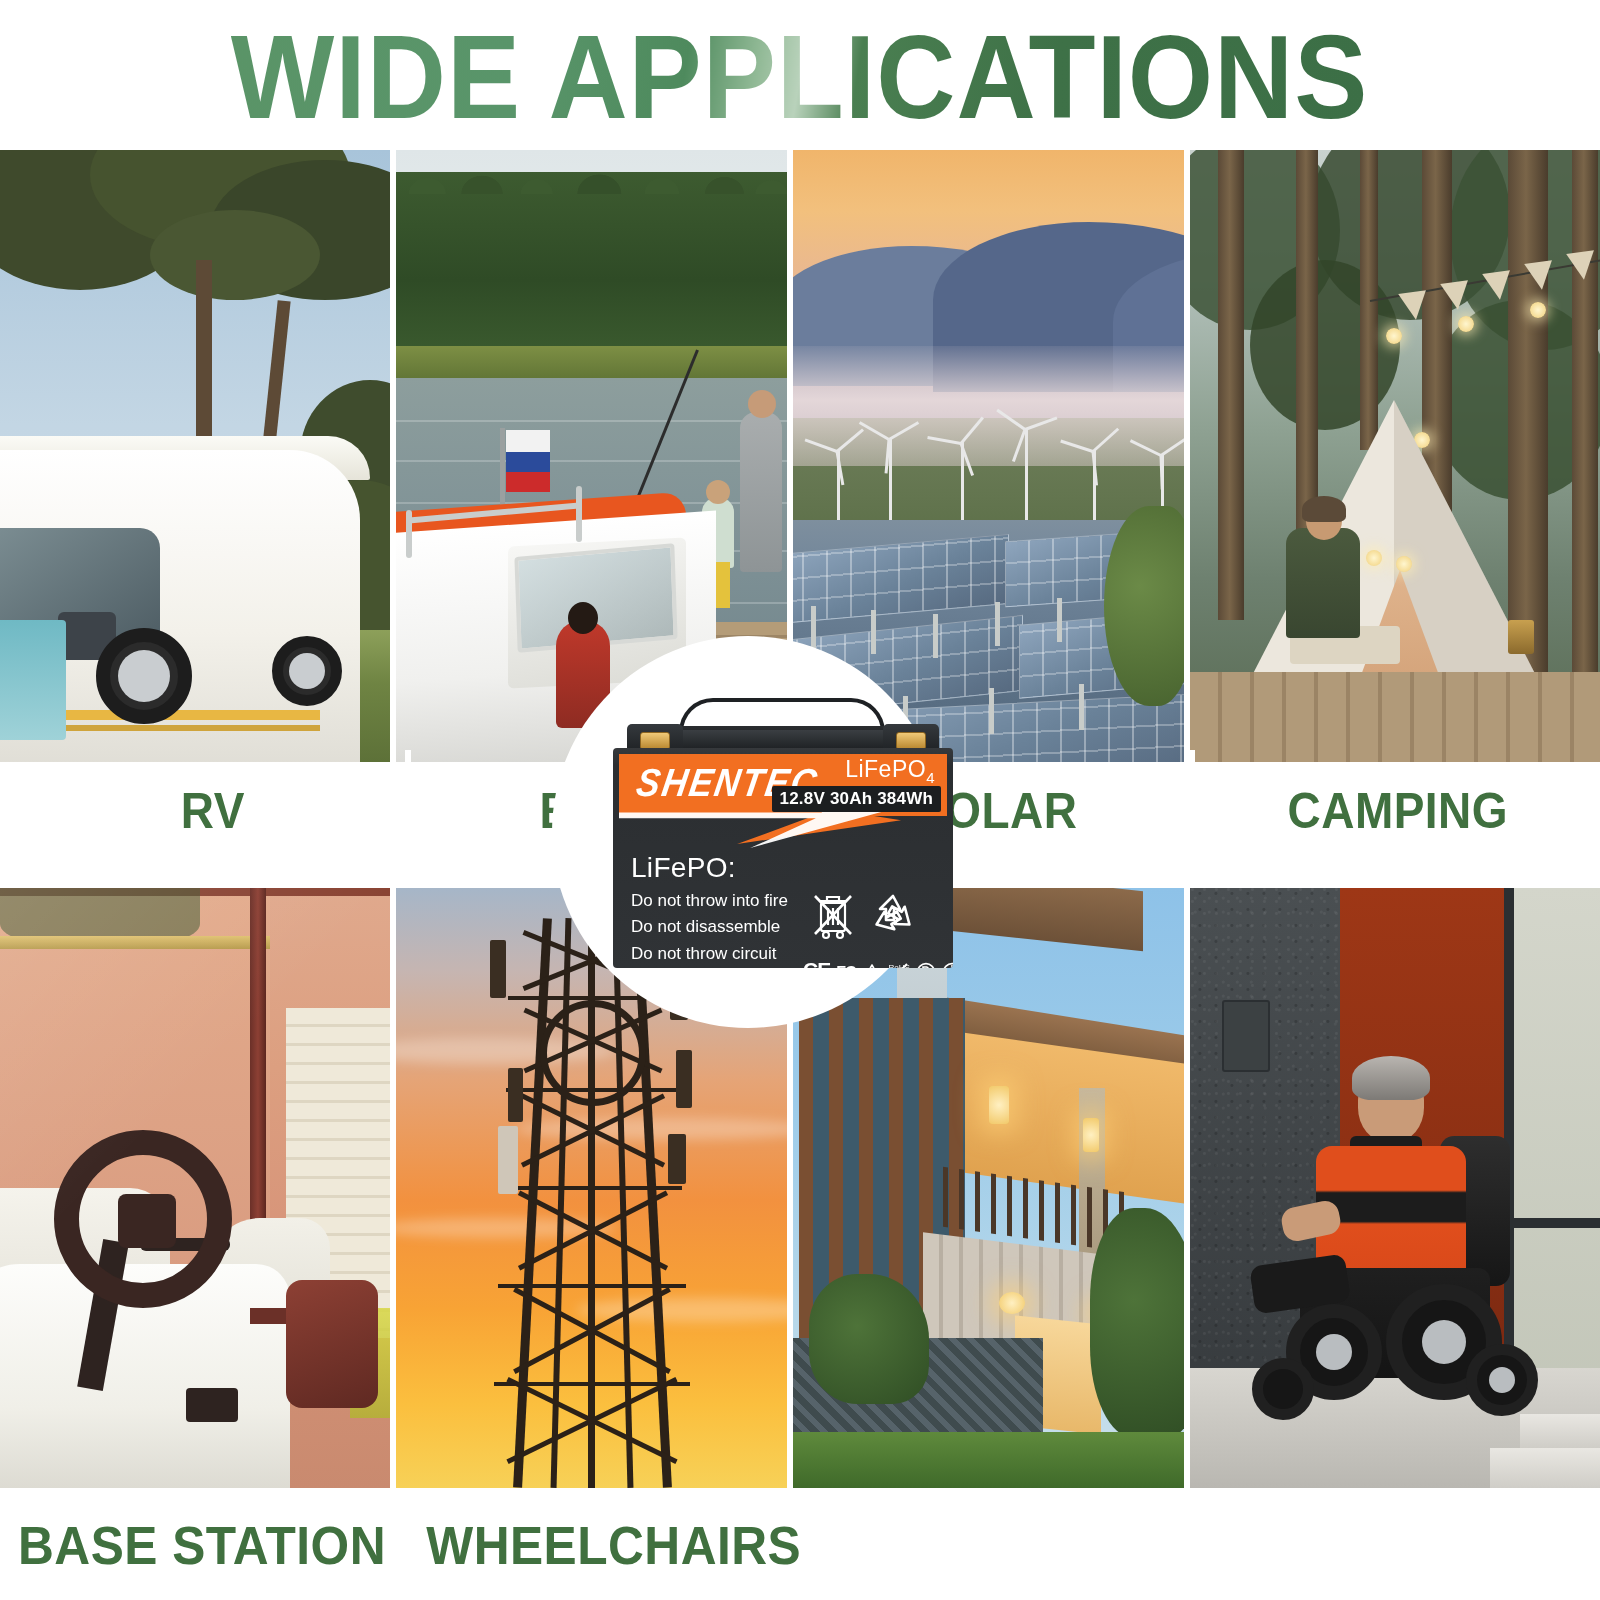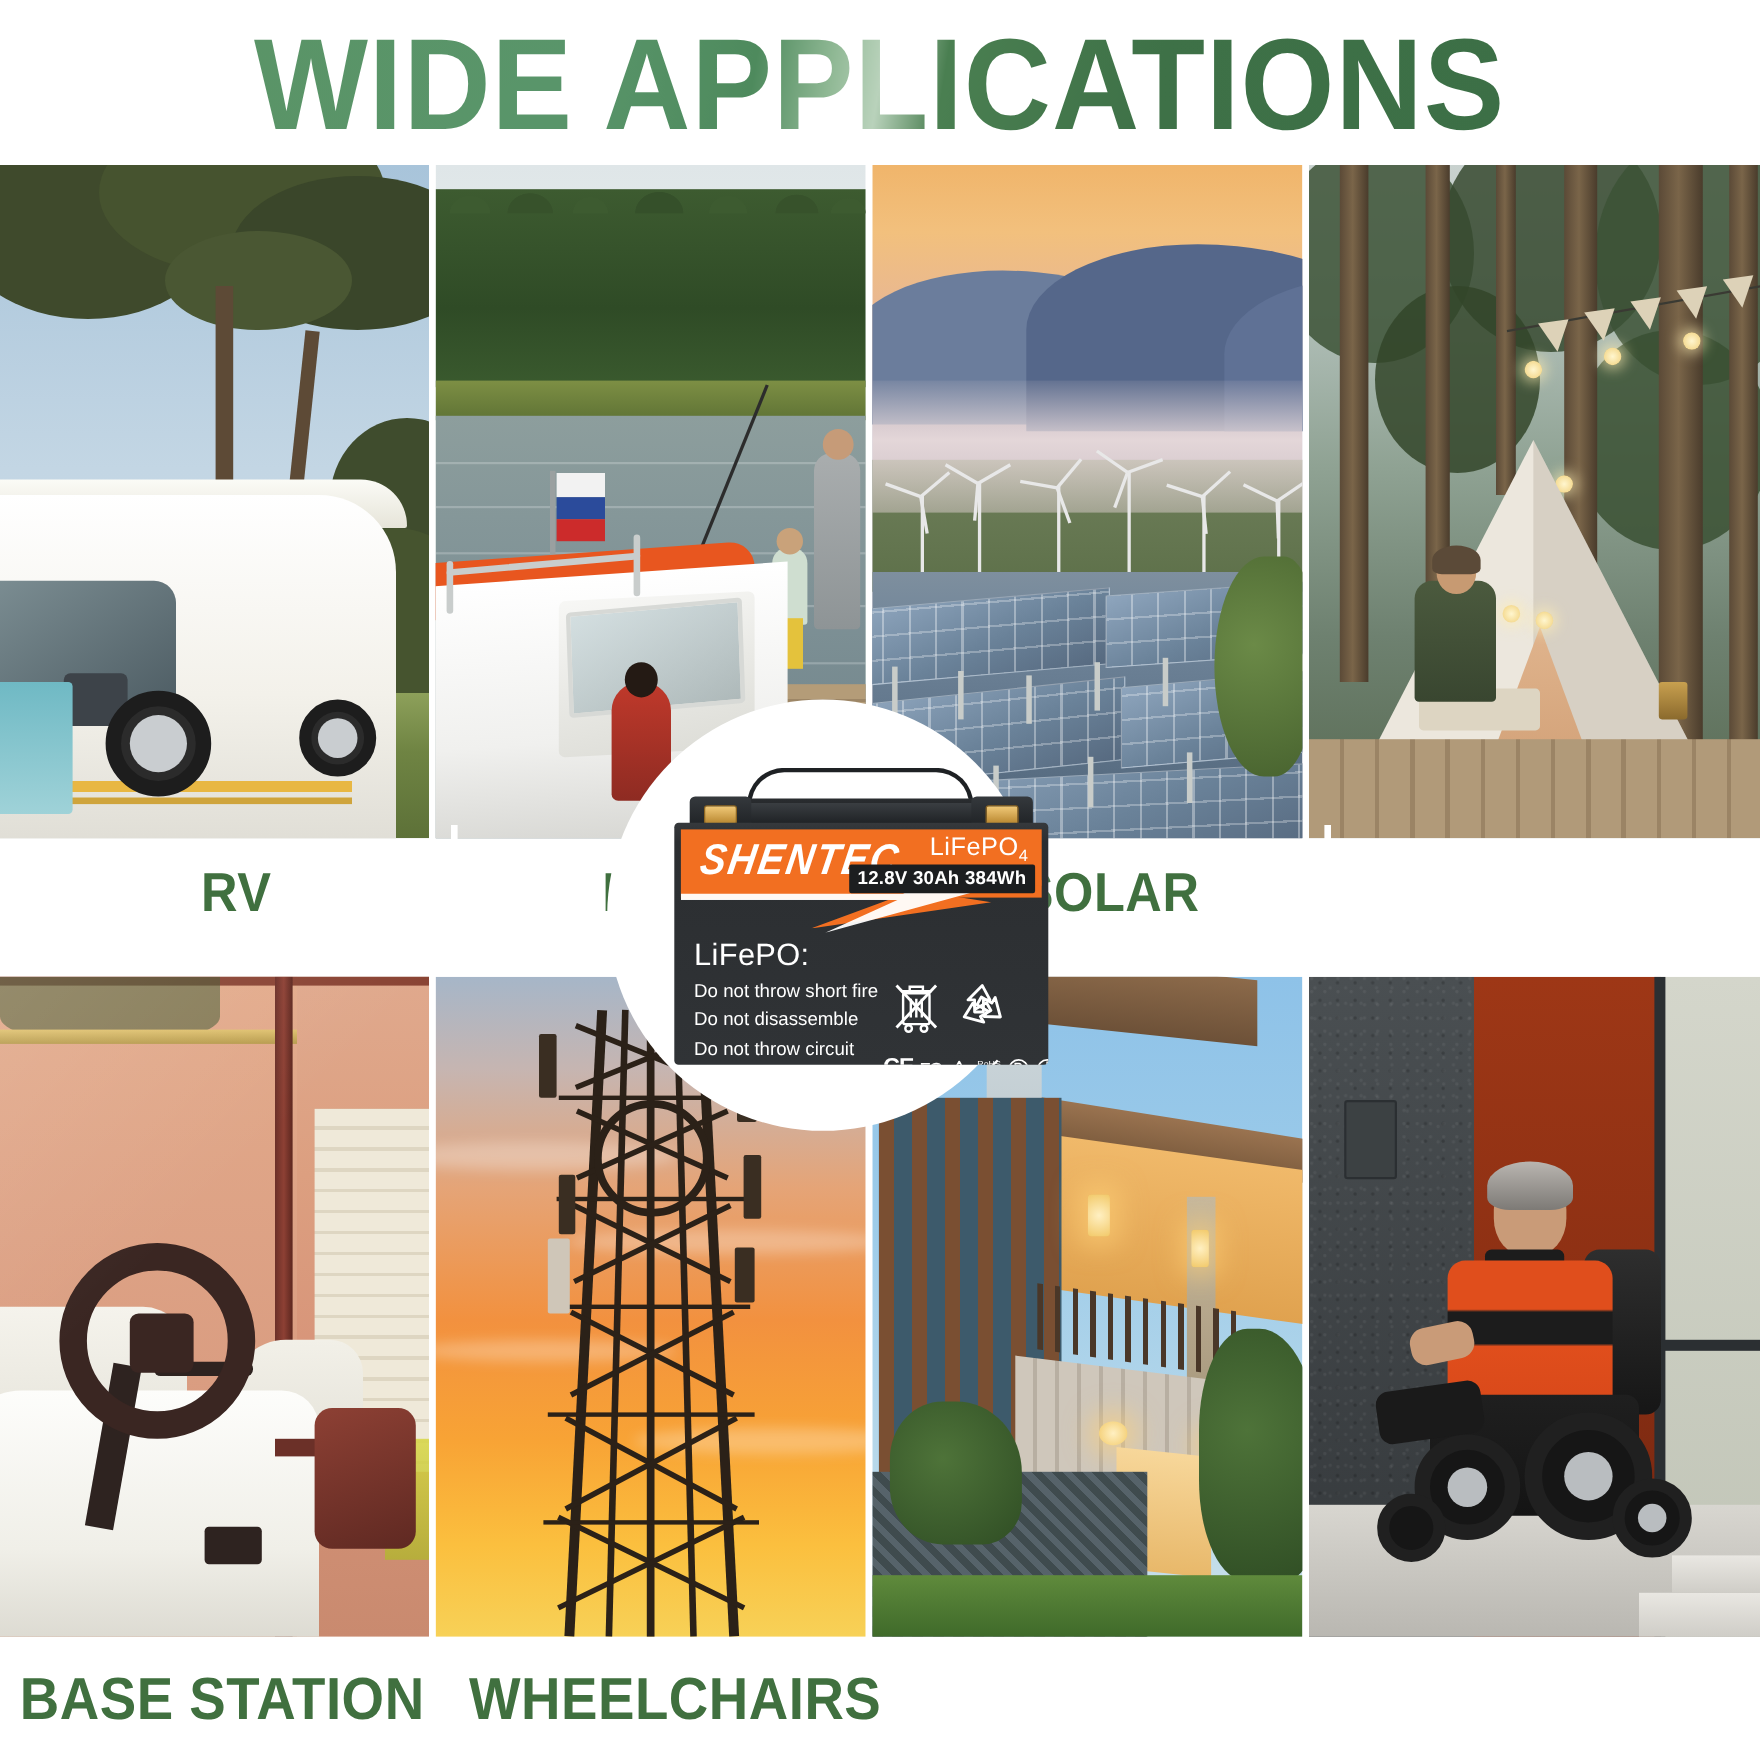--- a/index.html
+++ b/index.html
@@ -444,20 +444,23 @@
   </div>
   <div class="gap"></div>
   <div class="label-cell c2">
     <span class="lab">BOAT</span>
   </div>
   <div class="gap"></div>
   <div class="label-cell c3">
     <span class="lab faded">SOLAR</span>
   </div>
   <div class="gap"></div>
+  <div class="label-cell c4">
+    <span class="lab">CAMPING</span>
+  </div>
 </div>
 
 <div class="row row-bottom">
 
   <div class="cell c1">
     <div class="photo">
       <div class="gc-bg"></div>
       <div class="gc-wall"></div>
       <div class="gc-roofline"></div>
       <div class="gc-tree"></div>
@@ -616,21 +619,21 @@
 
     <div class="bat-chem">
       <span>LiFePO</span><sub>4</sub>
     </div>
 
     <div class="bat-spec">12.8V 30Ah 384Wh</div>
 
     <div class="bat-caution">LiFePO:</div>
 
     <div class="bat-list">
-      <div>Do not throw short fire</div>
+      <div>Do not throw into fire</div>
       <div>Do not disassemble</div>
       <div>Do not throw circuit</div>
     </div>
 
     <div class="bat-long">Do not  reverse connections from charger to battery</div>
 
     <div class="bat-marks">
 
       <svg class="svg-wh" width="44" height="50" viewBox="0 0 44 50">
         <g fill="none" stroke="#ffffff" stroke-width="2.2">

